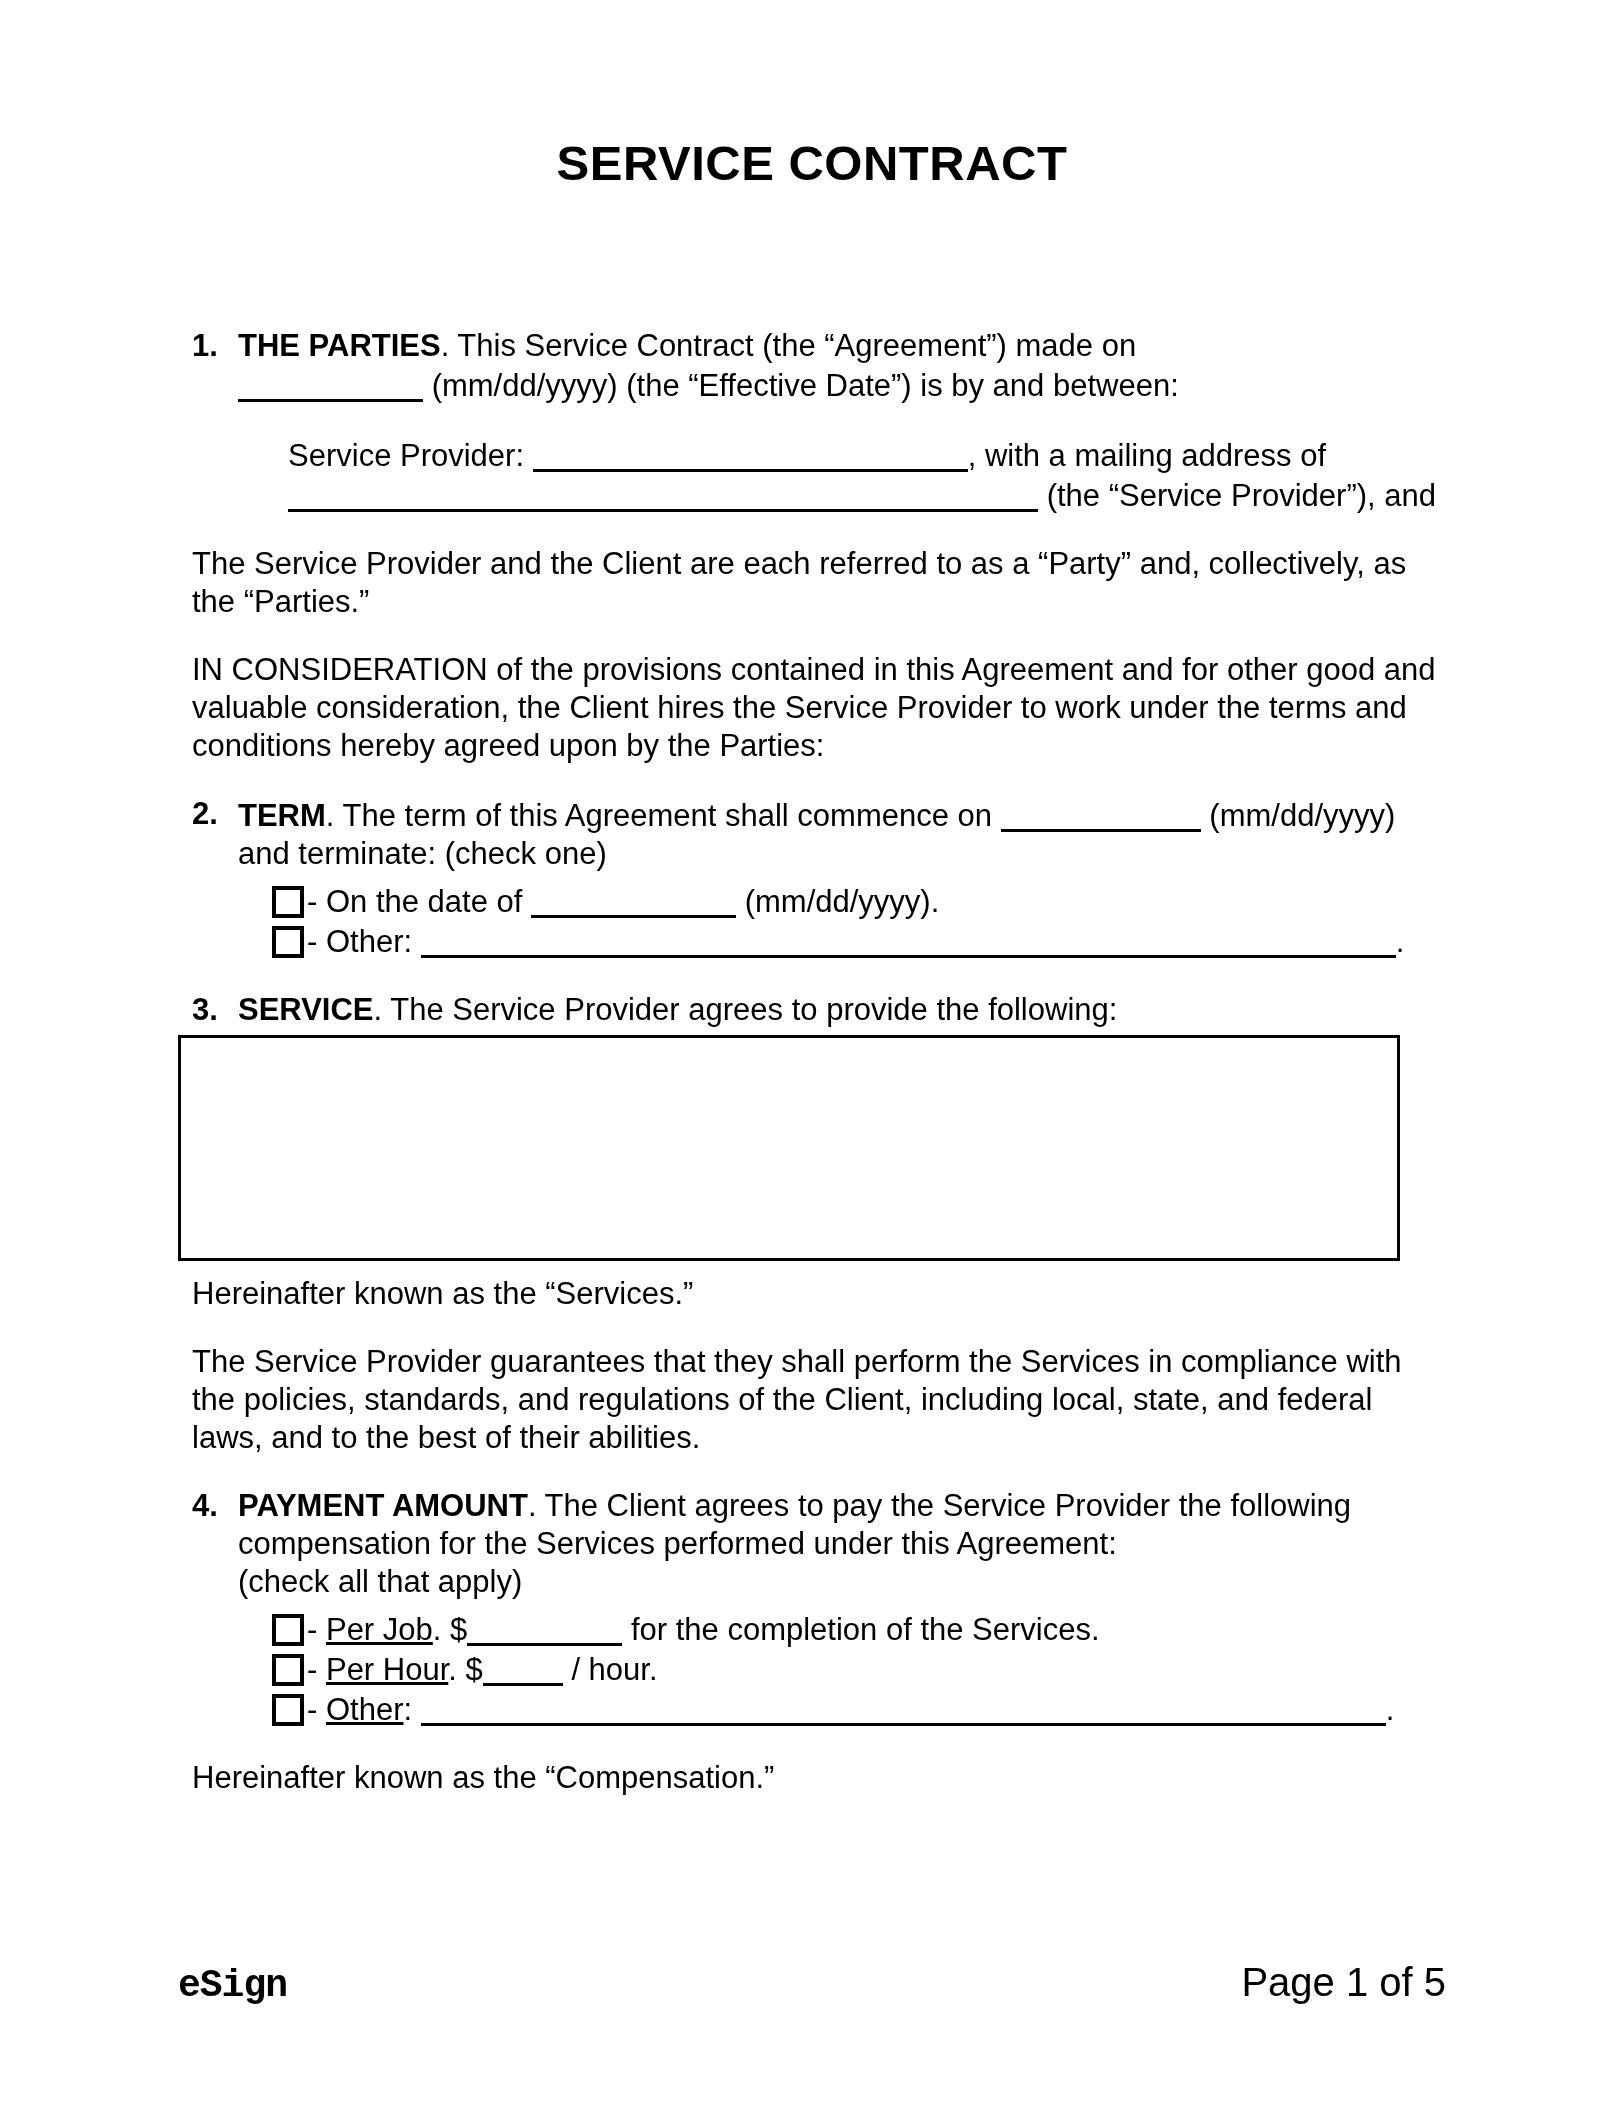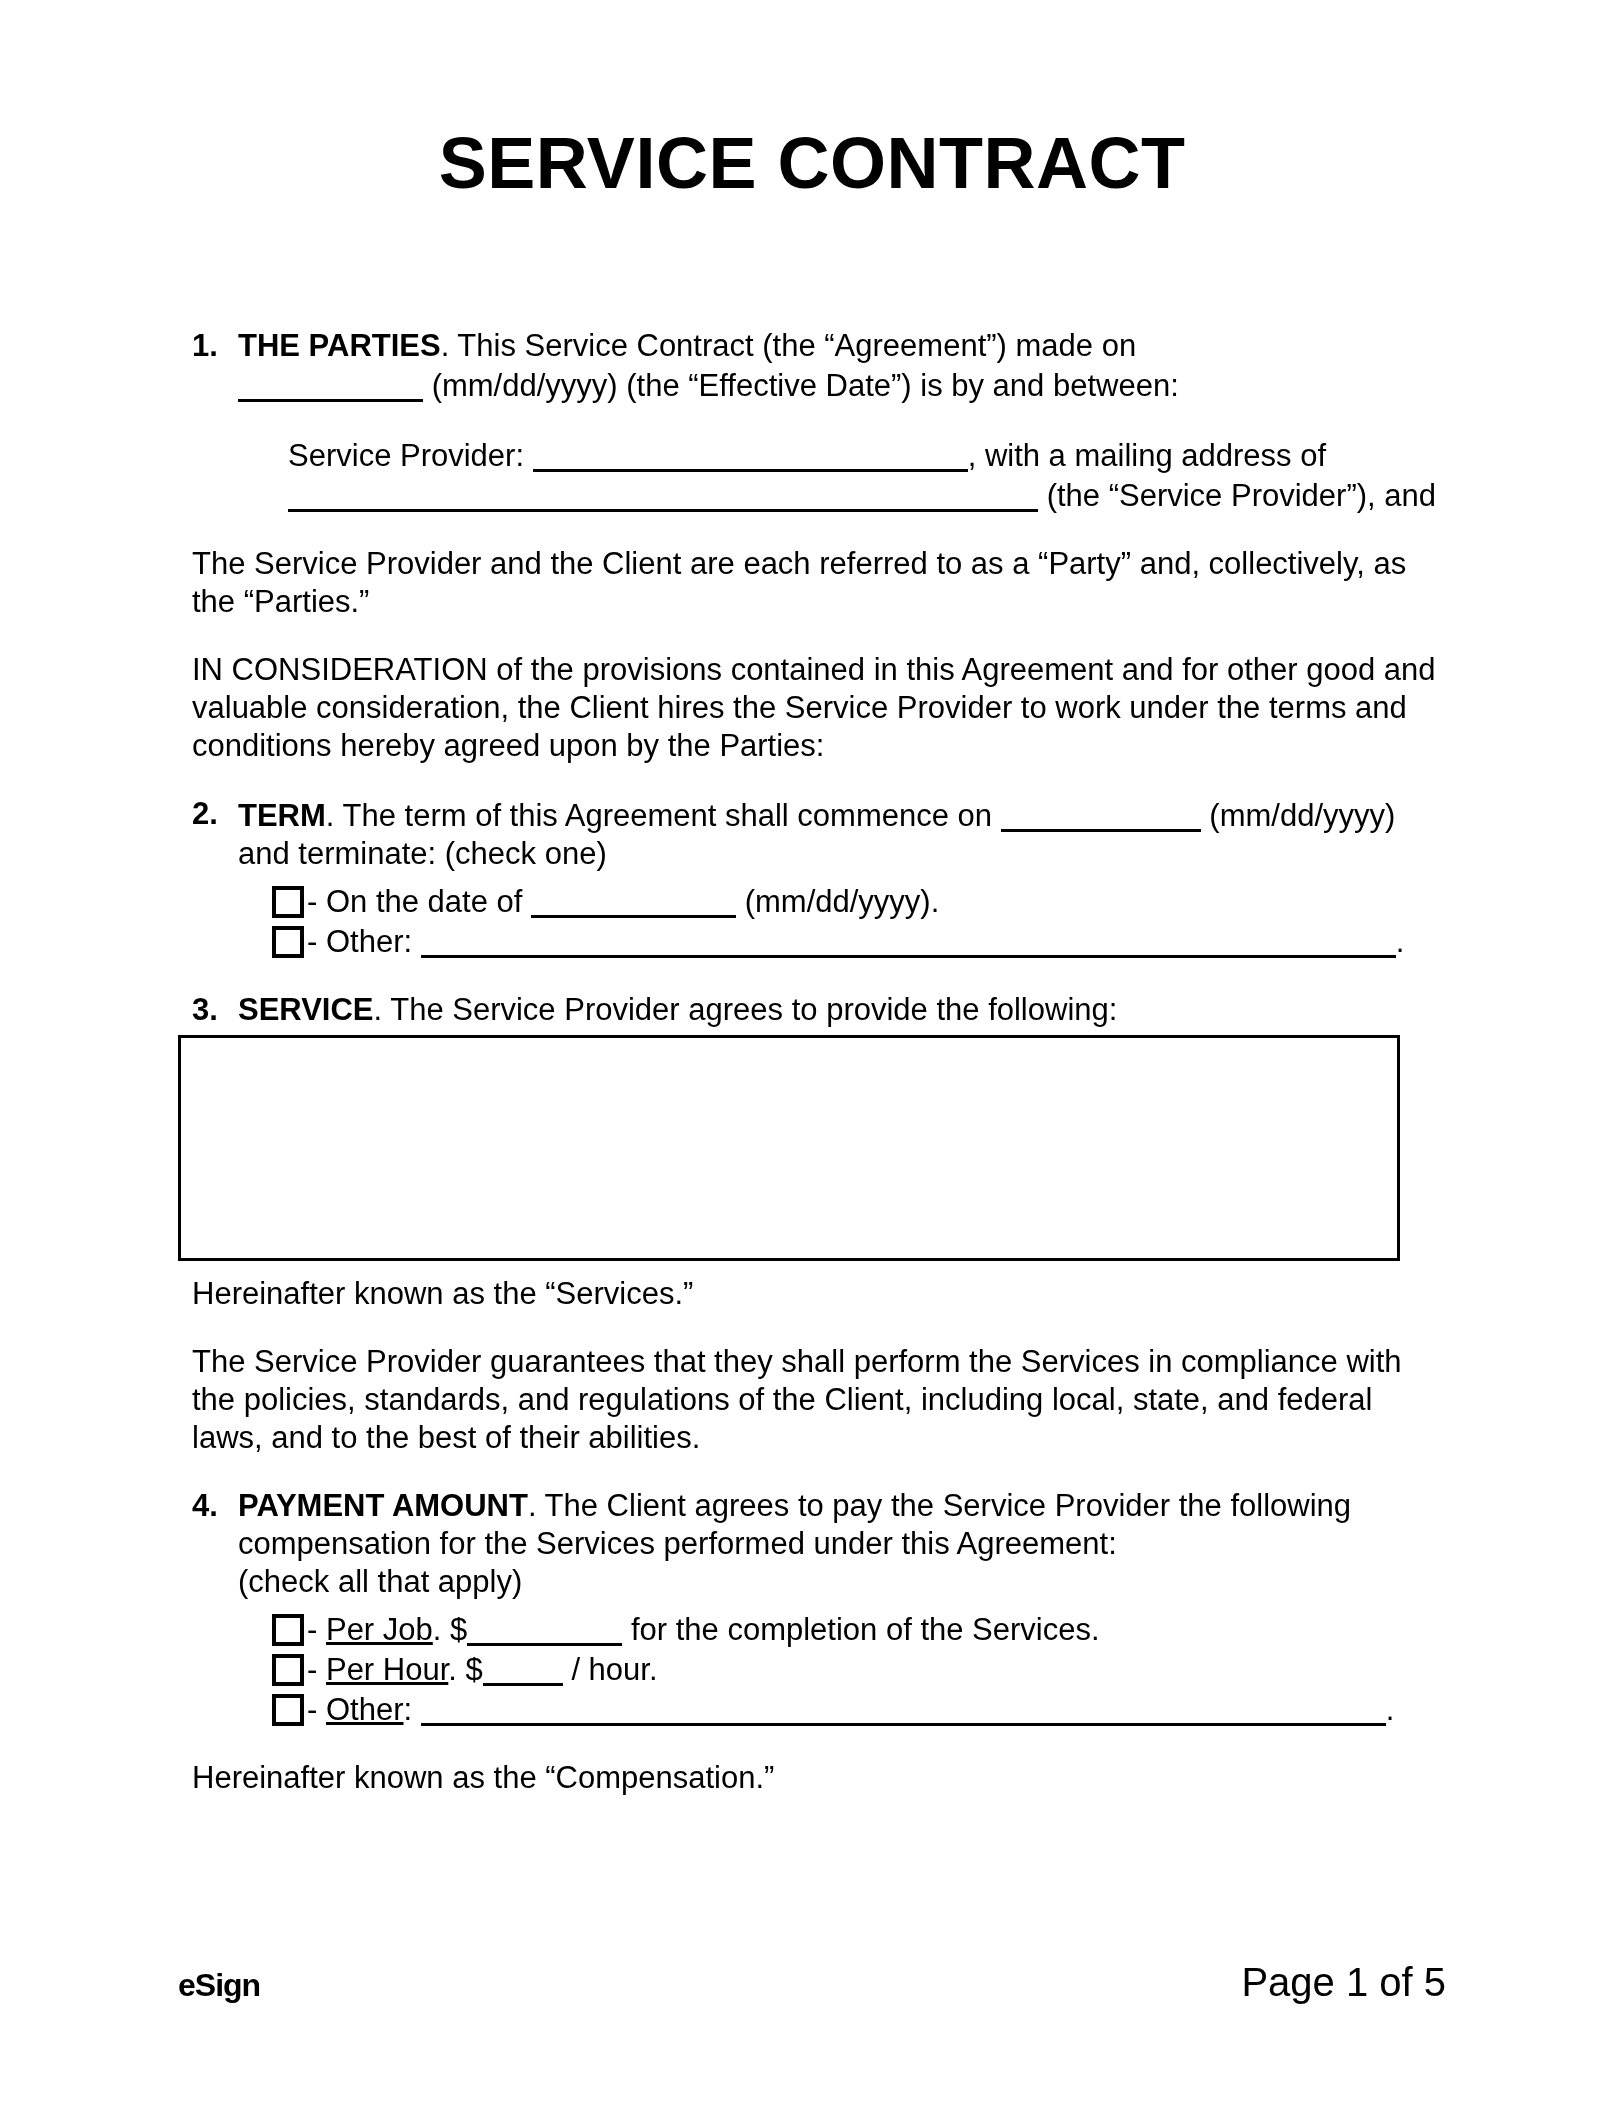--- a/index.html
+++ b/index.html
@@ -7,21 +7,21 @@
     position:relative;
     width:1624px;height:2101px;
     background:#ffffff;
     font-family:"Liberation Sans", sans-serif;
     font-size:31px;line-height:38px;color:#000;
     overflow:hidden;
   }
   .content{padding:135px 178px 0 178px;box-sizing:border-box;}
   .doc-title{
     text-align:center;font-weight:bold;
-    font-size:72px;line-height:56px;
+    font-size:49px;line-height:56px;
     margin:0 0 136px 0;letter-spacing:0.5px;
   }
   .sec-head{display:flex;margin:0 0 30px 0;}
   .sec-num{flex:0 0 46px;margin-left:14px;font-weight:bold;}
   .sec-text{flex:1;}
   .sec-heading{font-weight:bold;}
   .mb8{margin-bottom:8px;}
   .mb6{margin-bottom:6px;}
   .free-para{margin:0 0 30px 14px;}
   .party-block{margin:0 0 30px 110px;}
@@ -43,21 +43,21 @@
   .services-box{
     width:1216px;height:220px;
     border:3px solid #000;background:#fff;
     margin:6px 0 14px 0;
   }
   .ul{text-decoration:underline;}
   .footer{
     position:absolute;left:178px;right:178px;top:1963px;
     display:flex;justify-content:space-between;align-items:baseline;
   }
-  .brand{font-weight:bold;font-size:32px;letter-spacing:-1px;}
+  .brand{font-weight:bold;font-size:38px;letter-spacing:-1px;font-family:Liberation Mono, monospace;}
   .page-label{font-size:40px;}
 </style>
 </head>
 <body>
 
 <div class="page">
   <div class="content">
 
     <h1 class="doc-title">SERVICE CONTRACT</h1>
 

